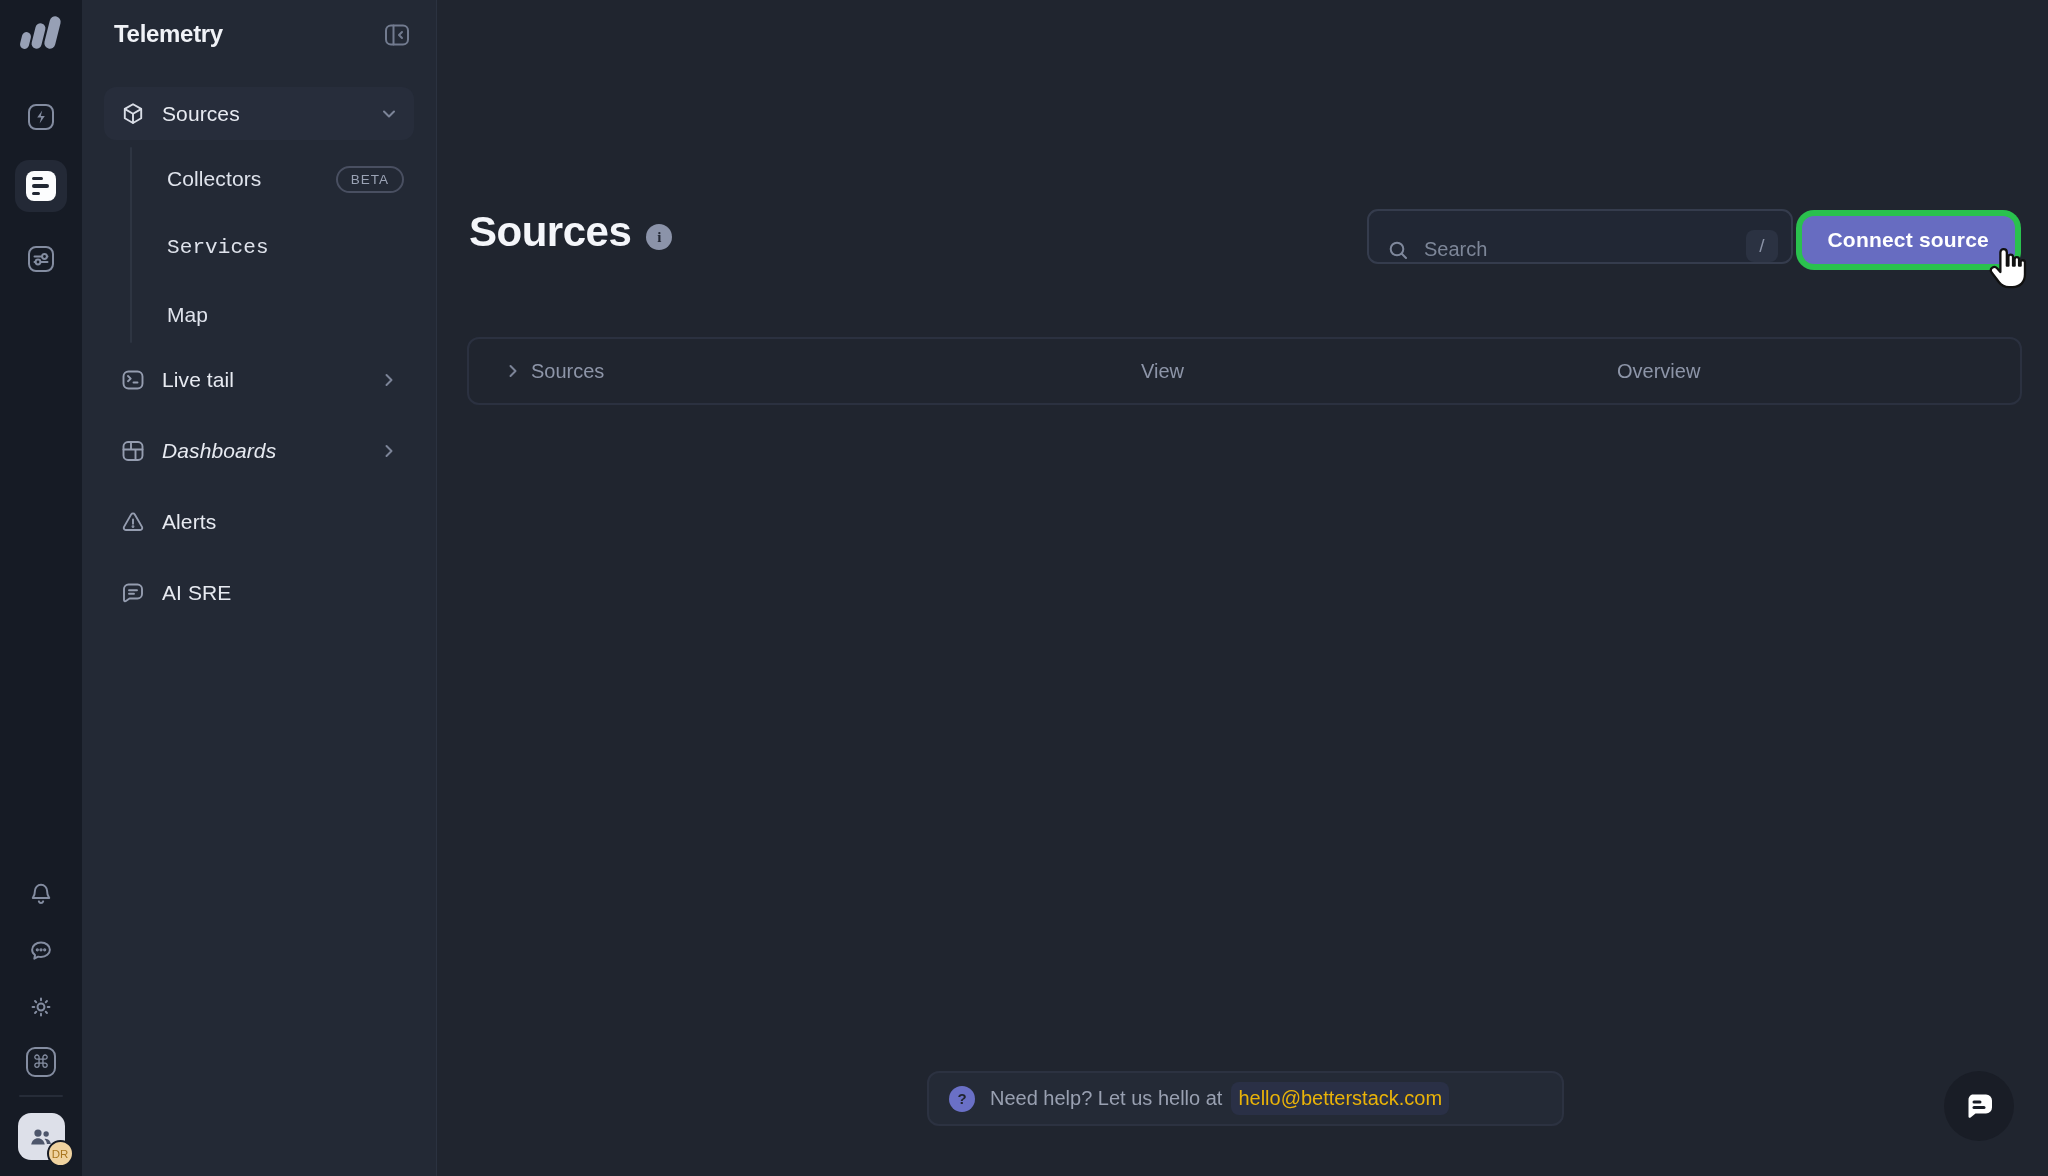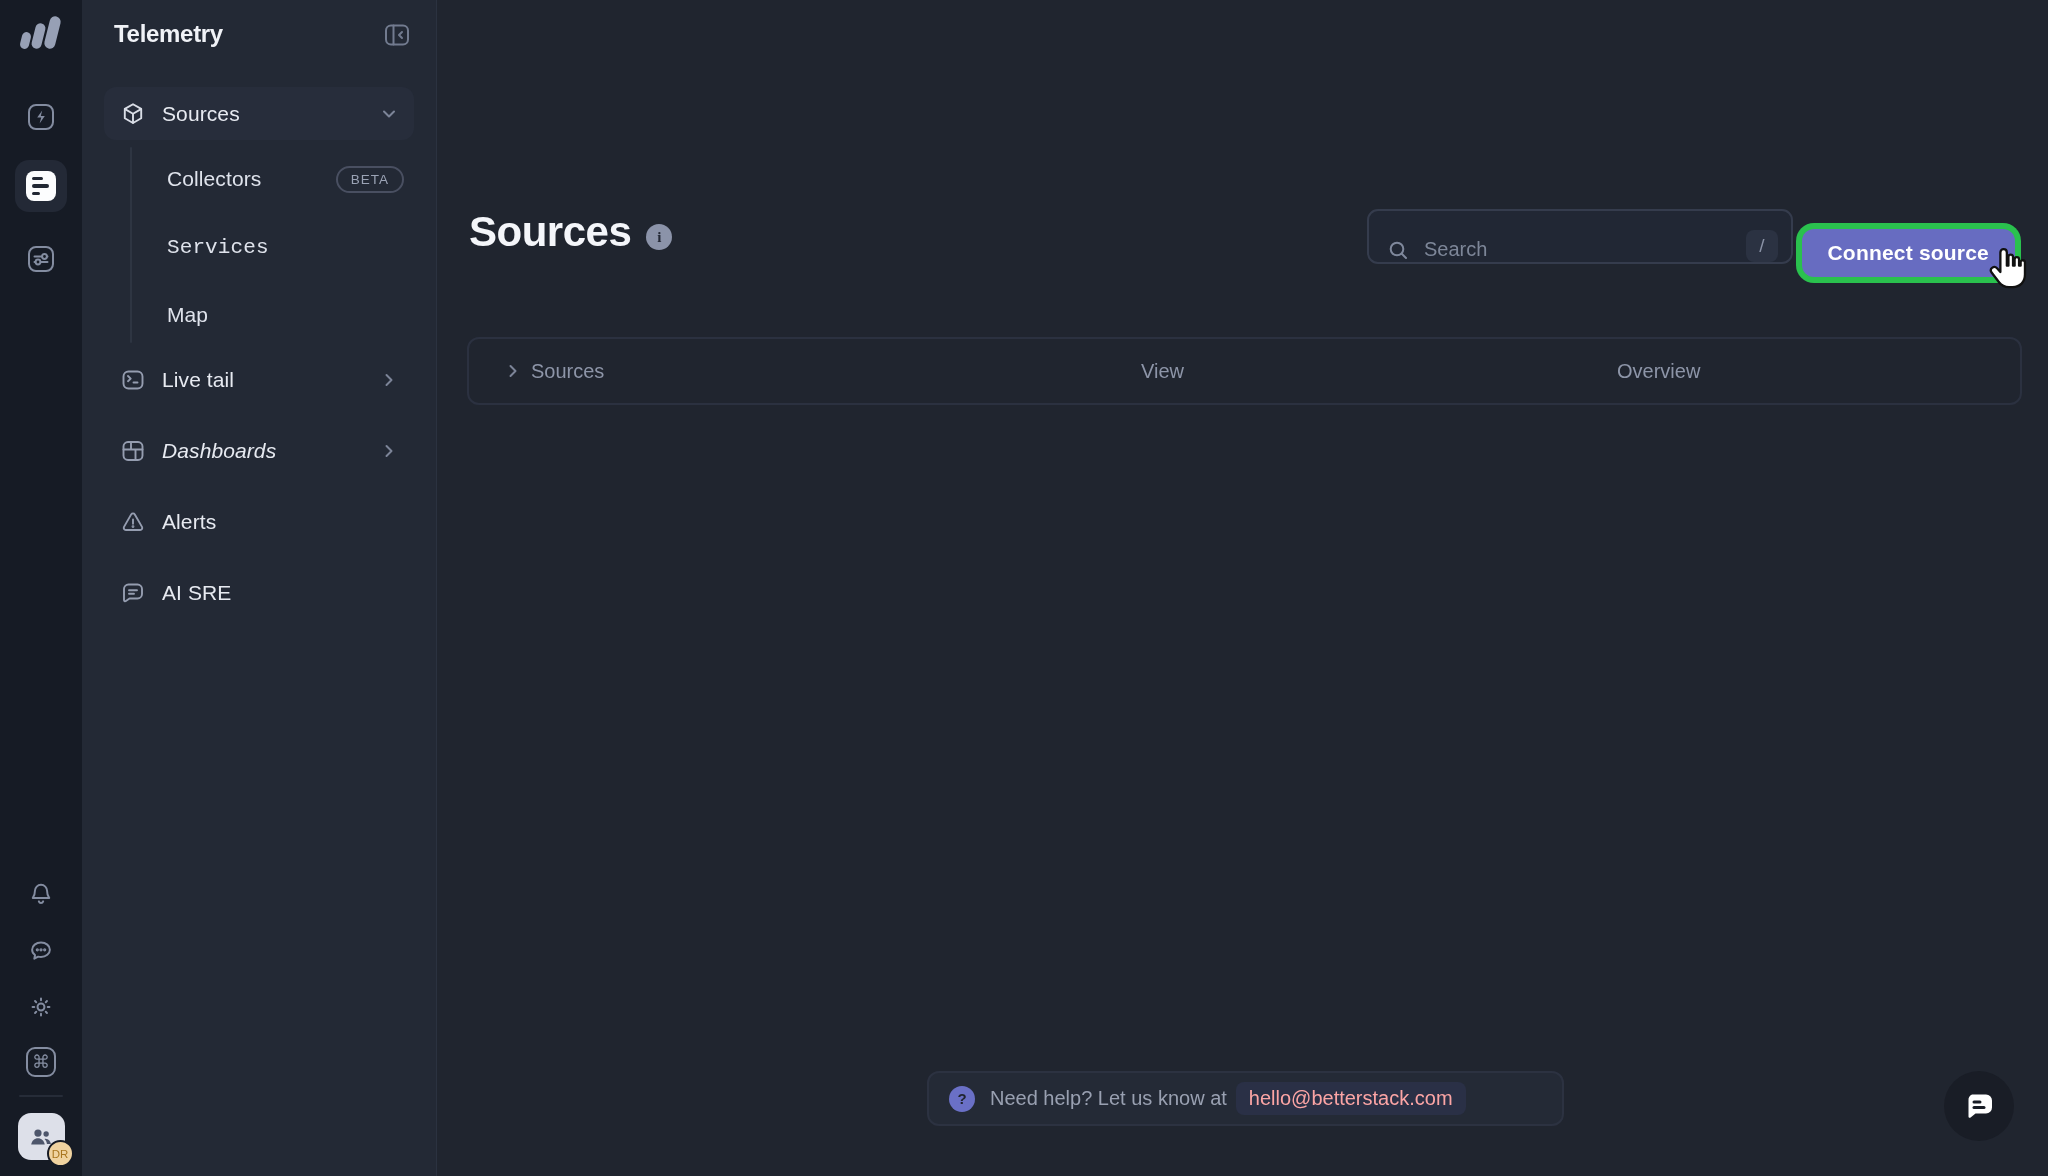--- a/index.html
+++ b/index.html
@@ -101,21 +101,21 @@
   .searchbox input{
     flex:1;min-width:0;background:transparent;border:none;outline:none;
     margin-left:12px;font-size:20px;color:#dfe3ec;font-family:"Liberation Sans", sans-serif;
   }
   .searchbox input::placeholder{color:#7d8698;}
   .slash-key{
     flex:none;width:32px;height:32px;border-radius:8px;background:#2b3242;color:#8a92a6;
     font-size:19px;display:flex;align-items:center;justify-content:center;
   }
   .connect-btn{
-    position:absolute;right:33px;top:229px;height:48px;padding:0 26px;
+    position:absolute;right:33px;top:216px;height:48px;padding:0 26px;
     background:#676cc1;border:none;border-radius:12px;
     box-shadow:0 0 0 6px #2ac14e;
     color:#ffffff;font-size:21px;font-weight:600;letter-spacing:0.2px;
     font-family:"Liberation Sans", sans-serif;cursor:pointer;
   }
   .table-head{
     position:absolute;left:29px;right:26px;top:337px;height:68px;
     border:2px solid #2b3140;border-radius:12px;
   }
   .th{position:absolute;top:0;height:64px;display:flex;align-items:center;font-size:20px;color:#8d95a8;font-weight:500;}
@@ -129,22 +129,22 @@
     position:absolute;left:489px;top:1071px;width:637px;height:55px;
     border:2px solid #2c3241;border-radius:12px;background:#242a36;
     display:flex;align-items:center;padding:0 12px 0 20px;
   }
   .q-dot{
     flex:none;width:26px;height:26px;border-radius:50%;background:#6a70c6;color:#20252f;
     font-size:15px;font-weight:bold;display:flex;align-items:center;justify-content:center;
   }
   .help-text{margin-left:15px;font-size:20px;color:#99a0b1;}
   .email-pill{
-    margin-left:9px;padding:5px 13px;border-radius:8px;background:#2a3046;
-    font-size:20px;color:#fca5a5;cursor:pointer;text-decoration:none;
+    margin-left:9px;padding:5px 7px;border-radius:8px;background:#2a3046;
+    font-size:20px;color:#eab308;cursor:pointer;text-decoration:none;
   }
   .chat-fab{
     position:absolute;right:34px;top:1071px;width:70px;height:70px;border-radius:50%;
     background:#191d26;display:flex;align-items:center;justify-content:center;cursor:pointer;
   }
   .chat-fab svg{width:38px;height:38px;}
 
   .cursor{position:absolute;left:1548px;top:244px;width:46px;height:54px;z-index:50;pointer-events:none;}
 </style>
 </head>
@@ -340,21 +340,21 @@
     <div class="th th-view">
       <span>View</span>
     </div>
     <div class="th th-overview">
       <span>Overview</span>
     </div>
   </div>
 
   <div class="helpbar">
     <span class="q-dot">?</span>
-    <span class="help-text">Need help? Let us know at</span>
+    <span class="help-text">Need help? Let us hello at</span>
     <a class="email-pill">hello@betterstack.com</a>
   </div>
 
   <div class="chat-fab">
     <svg viewBox="0 0 38 38">
       <path fill="#ffffff" d="M12 7.5h14a6 6 0 016 6v7a6 6 0 01-6 6H15.5l-4.9 4c-1 .8-2.1.2-2.1-1V13.5a6 6 0 013.5-6z"></path>
       <rect x="12.5" y="13.5" width="9" height="3" rx="1.5" fill="#191d26"></rect>
       <rect x="12.5" y="19" width="13" height="3" rx="1.5" fill="#191d26"></rect>
     </svg>
   </div>

